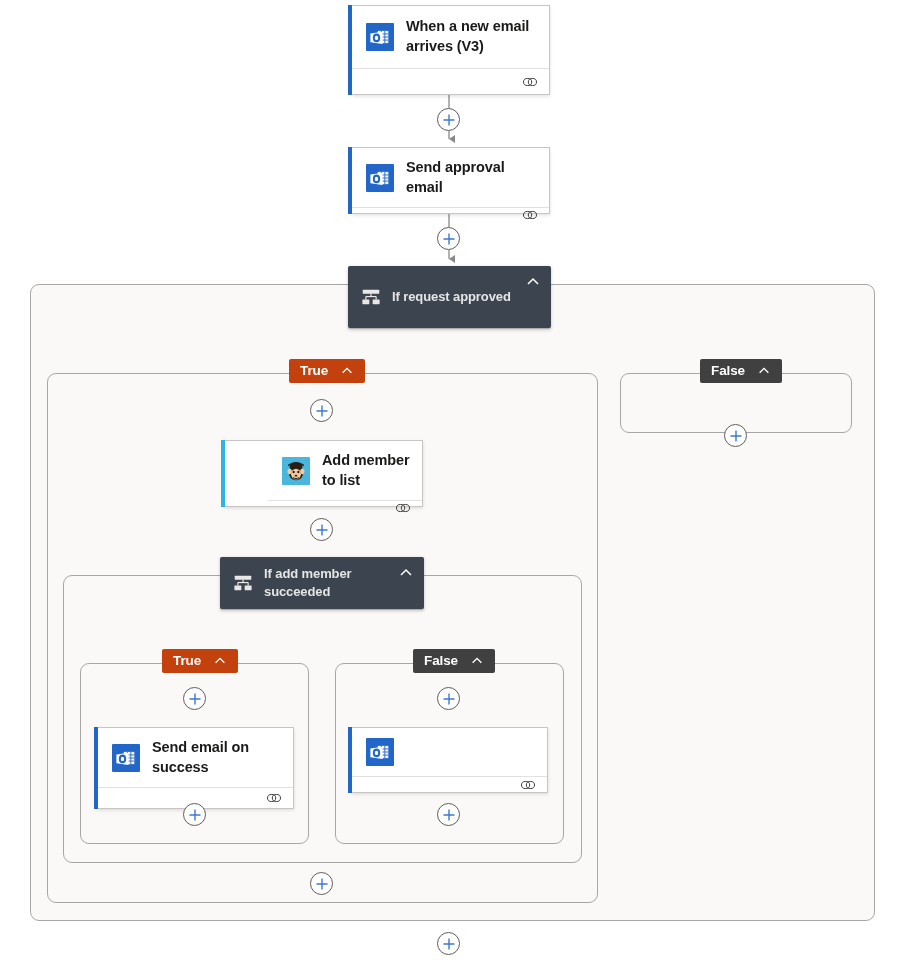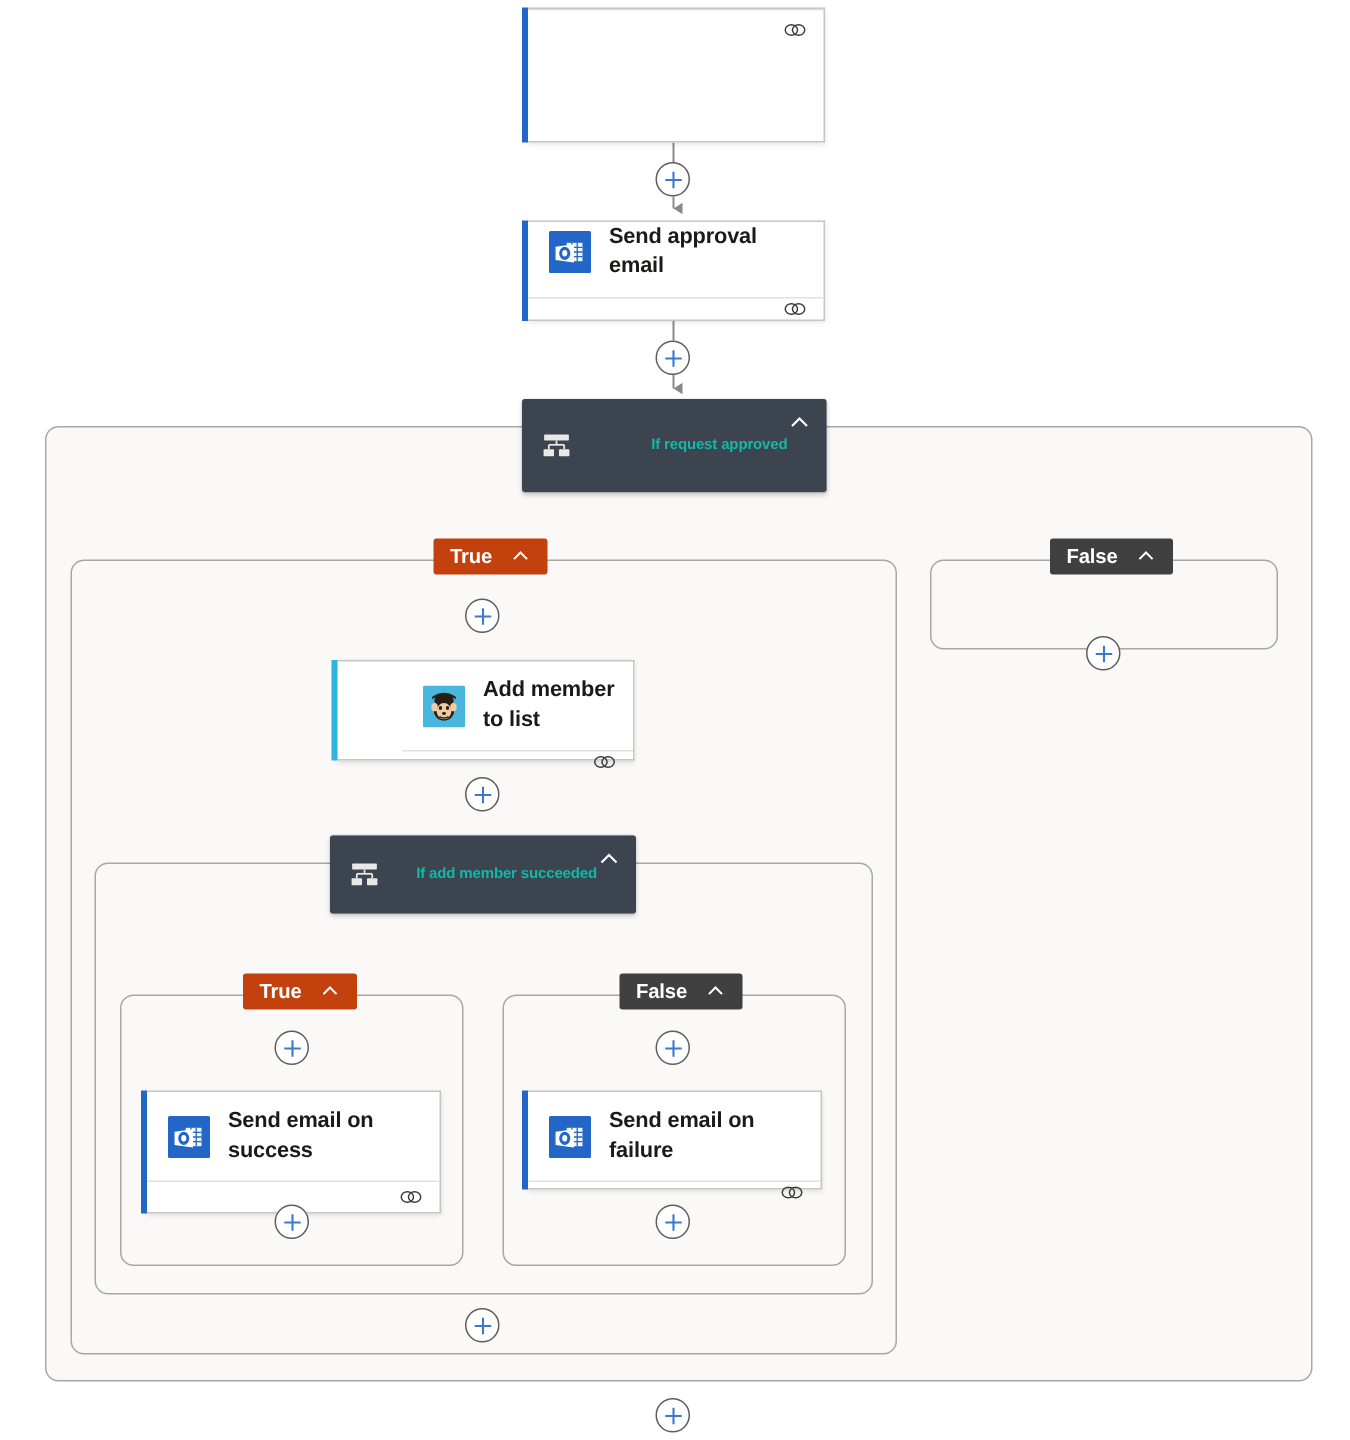--- a/index.html
+++ b/index.html
@@ -90,26 +90,25 @@
     background: #3b444f;
     display: flex;
     align-items: center;
     padding: 0 10px 0 12px;
     border-radius: 2px;
     box-shadow: 0 0.3px 0.9px rgba(0,0,0,0.18), 0 1.6px 3.6px rgba(0,0,0,0.20);
   }
   .cond-icon { width: 22px; height: 22px; flex: 0 0 22px; margin-right: 10px; }
   .cond-title {
     flex: 1 1 auto;
-    color: #14b8a6;
-    font-size: 10px;
+    color: #e5e5e5;
+    font-size: 13px;
     font-weight: 700;
     line-height: 1.4;
     letter-spacing: -0.1px;
-    text-align: right;
   }
   .cond-chev { width: 16px; height: 16px; flex: 0 0 16px; align-self: flex-start; margin-top: 8px; }
 
   
   .pill {
     position: absolute;
     display: flex;
     align-items: center;
     gap: 12px;
     padding: 4px 11px 5px 11px;
@@ -197,36 +196,53 @@
   <div class="scope" style="left:620px; top:373px; width:232px; height:60px;"></div>
 
   <div class="scope" style="left:63px; top:575px; width:519px; height:288px;"></div>
 
   <div class="scope" style="left:80px; top:663px; width:229px; height:181px;"></div>
 
   <div class="scope" style="left:335px; top:663px; width:229px; height:181px;"></div>
 
   <div class="card" style="left:352px; top:5px; width:198px; height:90px;">
     <span class="card-accent"></span>
+    <div class="card-head">
+      <svg class="appicon" viewBox="0 0 32 32">
+        <rect width="32" height="32" fill="#2266c8"></rect>
+        <rect x="13.5" y="9" width="12" height="14" fill="#ffffff" opacity="0.95"></rect>
+        <g stroke="#2266c8" stroke-width="1">
+          <line x1="13.5" y1="12.5" x2="25.5" y2="12.5"></line>
+          <line x1="13.5" y1="16" x2="25.5" y2="16"></line>
+          <line x1="13.5" y1="19.5" x2="25.5" y2="19.5"></line>
+          <line x1="17.5" y1="9" x2="17.5" y2="23"></line>
+          <line x1="21.5" y1="9" x2="21.5" y2="23"></line>
+        </g>
+        <path d="M5 12 L19 10 L19 24 L5 22 Z" fill="#ffffff"></path>
+        <ellipse cx="12" cy="17" rx="4.2" ry="5" fill="#2266c8"></ellipse>
+        <ellipse cx="12" cy="17" rx="1.9" ry="2.5" fill="#ffffff"></ellipse>
+      </svg>
+      <span class="card-title">When a new email arrives (V3)</span>
+    </div>
     <div class="card-foot">
       <svg class="link-icon" viewBox="0 0 18 14">
         <ellipse cx="6.3" cy="7" rx="4.6" ry="4" fill="none" stroke="#3b3a39" stroke-width="1.1"></ellipse>
         <ellipse cx="11.7" cy="7" rx="4.6" ry="4" fill="none" stroke="#3b3a39" stroke-width="1.1"></ellipse>
       </svg>
     </div>
   </div>
 
   <div class="plus" style="left:437px; top:108px;">
     <svg width="13" height="13" viewBox="0 0 13 13">
       <line x1="6.5" y1="1" x2="6.5" y2="12" stroke="#3b78cf" stroke-width="1.4"></line>
       <line x1="1" y1="6.5" x2="12" y2="6.5" stroke="#3b78cf" stroke-width="1.4"></line>
     </svg>
   </div>
 
-  <div class="card" style="left:352px; top:147px; width:198px; height:67px;justify-content:flex-end;">
+  <div class="card" style="left:352px; top:147px; width:198px; height:67px;">
     <span class="card-accent"></span>
     <div class="card-head">
       <svg class="appicon" viewBox="0 0 32 32">
         <rect width="32" height="32" fill="#2266c8"></rect>
         <rect x="13.5" y="9" width="12" height="14" fill="#ffffff" opacity="0.95"></rect>
         <g stroke="#2266c8" stroke-width="1">
           <line x1="13.5" y1="12.5" x2="25.5" y2="12.5"></line>
           <line x1="13.5" y1="16" x2="25.5" y2="16"></line>
           <line x1="13.5" y1="19.5" x2="25.5" y2="19.5"></line>
           <line x1="17.5" y1="9" x2="17.5" y2="23"></line>
@@ -411,21 +427,20 @@
           <line x1="13.5" y1="12.5" x2="25.5" y2="12.5"></line>
           <line x1="13.5" y1="16" x2="25.5" y2="16"></line>
           <line x1="13.5" y1="19.5" x2="25.5" y2="19.5"></line>
           <line x1="17.5" y1="9" x2="17.5" y2="23"></line>
           <line x1="21.5" y1="9" x2="21.5" y2="23"></line>
         </g>
         <path d="M5 12 L19 10 L19 24 L5 22 Z" fill="#ffffff"></path>
         <ellipse cx="12" cy="17" rx="4.2" ry="5" fill="#2266c8"></ellipse>
         <ellipse cx="12" cy="17" rx="1.9" ry="2.5" fill="#ffffff"></ellipse>
       </svg>
-      <span class="card-title">Send email on failure</span>
     </div>
     <div class="card-foot">
       <svg class="link-icon" viewBox="0 0 18 14">
         <ellipse cx="6.3" cy="7" rx="4.6" ry="4" fill="none" stroke="#3b3a39" stroke-width="1.1"></ellipse>
         <ellipse cx="11.7" cy="7" rx="4.6" ry="4" fill="none" stroke="#3b3a39" stroke-width="1.1"></ellipse>
       </svg>
     </div>
   </div>
 
   <div class="plus" style="left:183px; top:803px;">

